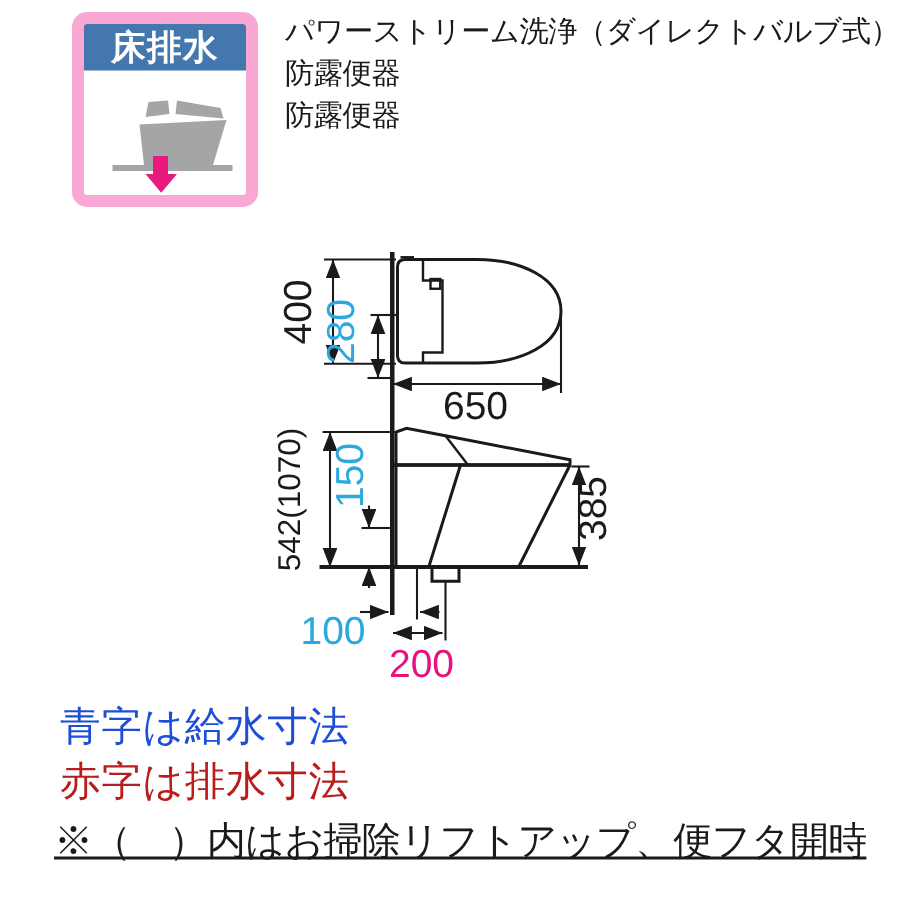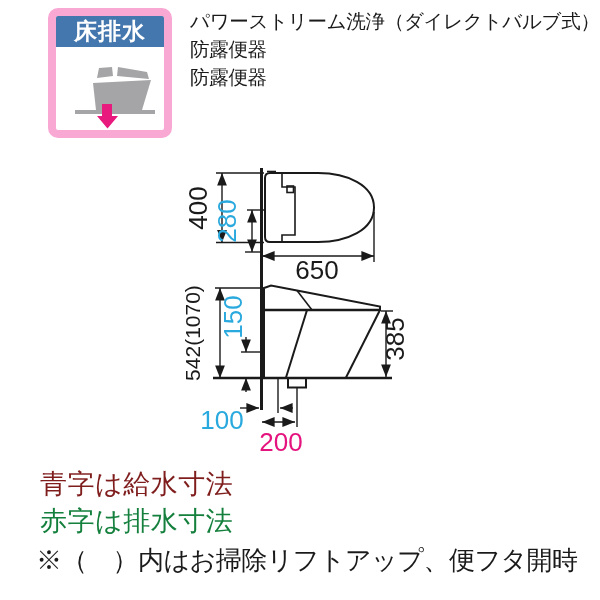--- a/index.html
+++ b/index.html
@@ -28,23 +28,23 @@
   .specs div{height:28px;}
   
   .drawing{position:absolute;left:0;top:0;}
   .dimtext{font-family:"Liberation Sans",sans-serif;font-size:26px;}
   .dimtext.small{font-size:21px;}
   .fill-black{fill:#1a1a1a;}
   .fill-cyan{fill:#29a9dd;}
   .fill-magenta{fill:#e5137e;}
   
   .note{position:absolute;left:40px;white-space:nowrap;letter-spacing:0.5px;}
-  .note-supply{top:466px;font-size:27px;color:#7f1d1d;}
-  .note-drain{top:503px;font-size:27px;color:#15803d;}
-  .note-caption{top:543px;left:36px;font-size:26px;color:#1a1a1a;letter-spacing:-0.5px;}
+  .note-supply{top:466px;font-size:27px;color:#1d4ed8;}
+  .note-drain{top:503px;font-size:27px;color:#b91c1c;}
+  .note-caption{top:543px;left:36px;font-size:26px;color:#1a1a1a;letter-spacing:-0.5px;text-decoration:underline;}
 </style>
 </head>
 <body>
 
 <div id="stage">
 
   <div class="badge">
     <div class="badge-head">床排水</div>
     <div class="badge-body">
       <svg width="118" height="93" viewBox="0 0 118 93">

